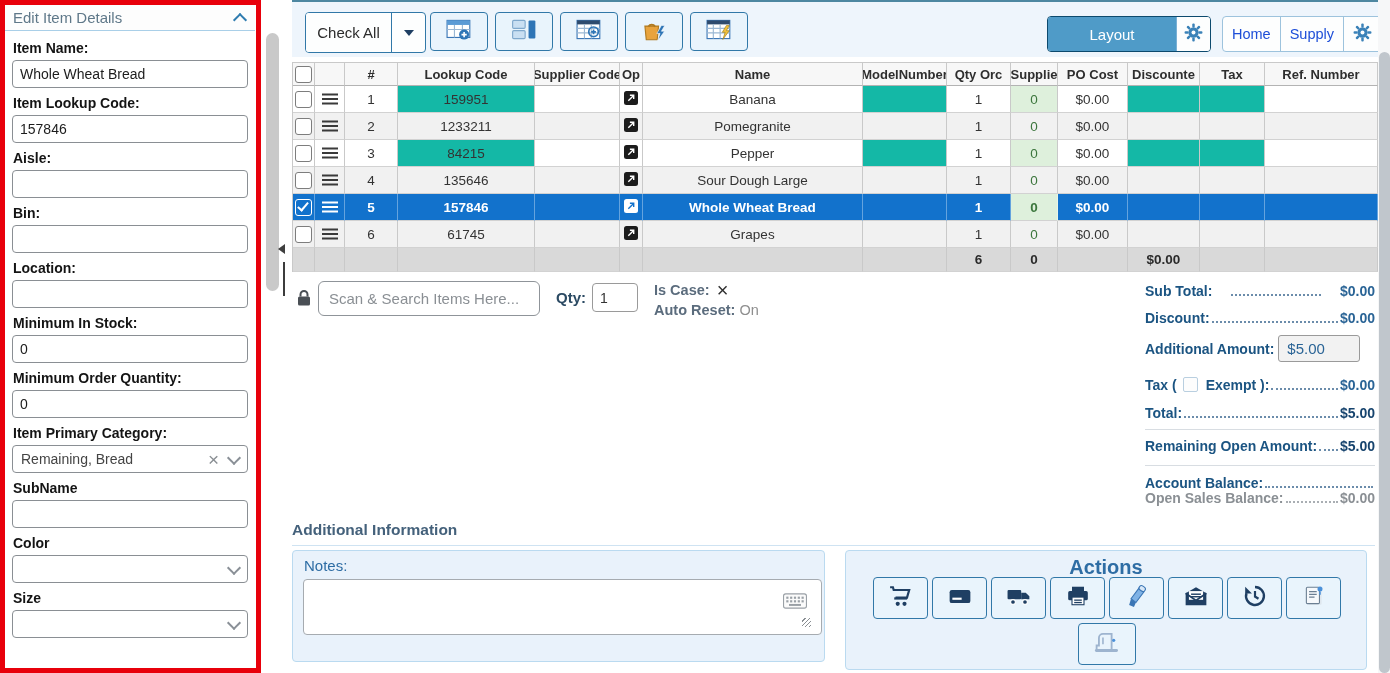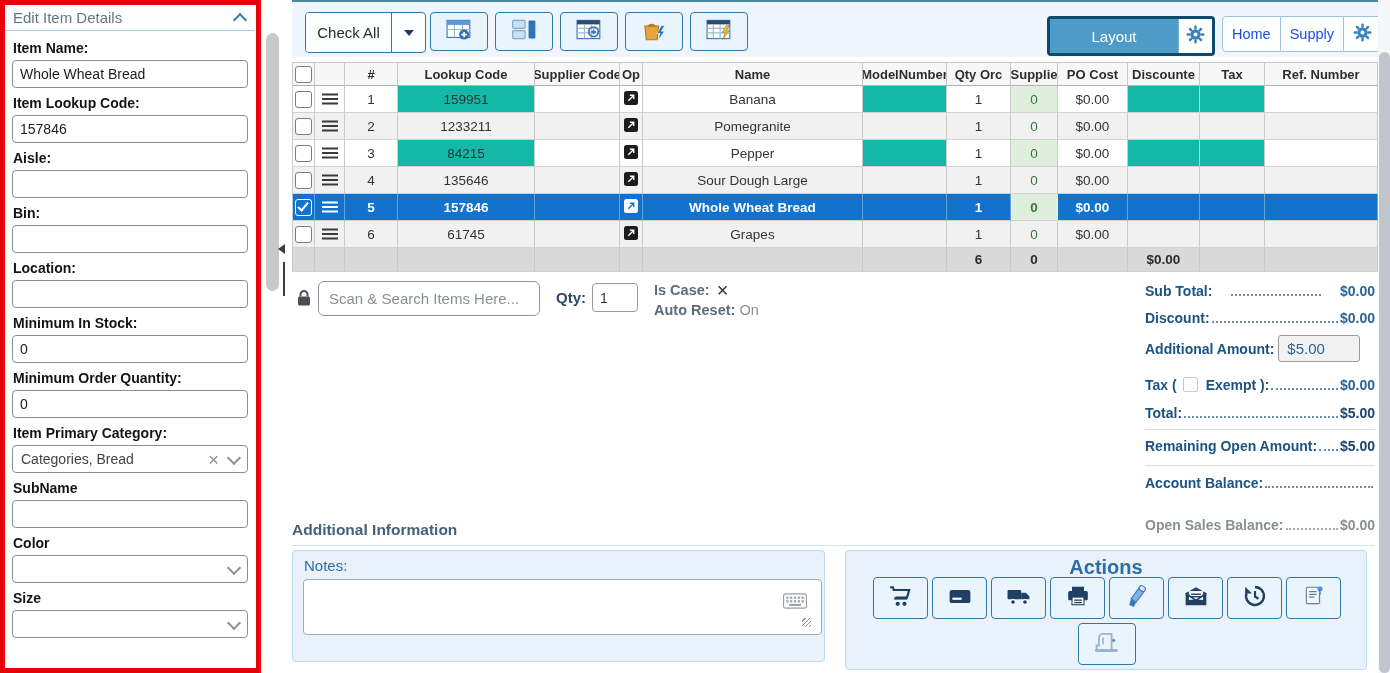--- a/index.html
+++ b/index.html
@@ -32,21 +32,21 @@
   
   .main{position:absolute;left:292px;top:0;width:1086px;height:673px;}
   .toolbar{position:absolute;left:0;top:0;width:1086px;height:57px;background:#eef5fc;border-top:2px solid #4d87a1;box-sizing:border-box;}
   .btn{box-sizing:border-box;border:1px solid #3178a8;border-radius:4px;background:#e9f4fc;cursor:pointer;
        display:flex;align-items:center;justify-content:center;}
   .checkall-group{position:absolute;left:13px;top:10px;height:39px;display:flex;border:1px solid #3178a8;border-radius:4px;background:#fdfefe;overflow:hidden;}
   .checkall-main{width:85px;display:flex;align-items:center;justify-content:center;font-size:15px;color:#2b2b2b;background:#fdfefe;cursor:pointer;}
   .checkall-caret{width:33px;display:flex;align-items:center;justify-content:center;border-left:1px solid #3178a8;cursor:pointer;}
   .caret-down{width:0;height:0;border-left:5px solid transparent;border-right:5px solid transparent;border-top:6px solid #1f3f63;}
   .icon-btn{position:absolute;top:10px;width:58px;height:39px;}
-  .layout-group{position:absolute;left:755px;top:14px;height:34px;display:flex;border-radius:4px;overflow:hidden;border:3px solid #0c4a6e;}
+  .layout-group{position:absolute;left:755px;top:14px;height:34px;display:flex;border-radius:4px;overflow:hidden;border:1px solid #0c4a6e;}
   .layout-btn{width:128px;background:#4f9bc8;color:#fff;font-size:15px;display:flex;align-items:center;justify-content:center;cursor:pointer;}
   .gear-btn{width:33px;background:#fdfefe;display:flex;align-items:center;justify-content:center;cursor:pointer;border-left:1px solid #7ab0d4;}
   .nav-group{position:absolute;left:930px;top:14px;height:34px;display:flex;border:1px solid #9dc3dd;border-radius:4px;background:#fdfefe;overflow:hidden;}
   .nav-btn{display:flex;align-items:center;justify-content:center;font-size:14.5px;color:#1d4ed8;padding:0 9px;cursor:pointer;}
   .nav-sep{width:1px;background:#9dc3dd;}
   
   .grid{position:absolute;left:0;top:62px;width:1086px;border-left:1px solid #c9c9c9;border-top:1px solid #c9c9c9;box-sizing:border-box;}
   .grow{display:flex;width:1085px;}
   .cell{display:flex;align-items:center;justify-content:center;border-right:1px solid #c9c9c9;border-bottom:1px solid #d2d2d2;
         font-size:13.5px;color:#333;overflow:hidden;white-space:nowrap;box-sizing:border-box;height:27px;background:#fff;}
@@ -125,21 +125,21 @@
         <div class="field-label">Bin:</div>
         <input class="tinput" style="">
         <div class="field-label">Location:</div>
         <input class="tinput" style="">
         <div class="field-label">Minimum In Stock:</div>
         <input class="tinput" value="0" style="">
         <div class="field-label">Minimum Order Quantity:</div>
         <input class="tinput" value="0" style="">
         <div class="field-label">Item Primary Category:</div>
         <div class="selectbox">
-          <span class="sel-text">Categories, Bread</span>
+          <span class="sel-text">Remaining, Bread</span>
           <span class="clear-x">×</span>
           <span class="chev down"></span>
         </div>
         <div class="field-label">SubName</div>
         <input class="tinput" style="">
         <div class="field-label">Color</div>
         <div class="selectbox">
           <span class="sel-text"></span>
           <span class="chev down"></span>
         </div>
@@ -500,21 +500,21 @@
         <span class="sum-label">Remaining Open Amount:</span>
         <span class="dots"></span>
         <span class="sum-val strong">$5.00</span>
       </div>
       <div class="sum-divider" style="top:182px;"></div>
       <div class="sum-row" style="top:192px;">
         <span class="sum-label">Account Balance:</span>
         <span class="dots"></span>
         <span class="sum-val"></span>
       </div>
-      <div class="sum-row" style="top:234px;text-align:center;">
+      <div class="sum-row" style="top:207px;text-align:center;">
         <span class="sum-label muted">Open Sales Balance:</span>
         <span class="dots muted"></span>
         <span class="sum-val muted">$0.00</span>
       </div>
     </div>
 
     <div class="addinfo-title">Additional Information</div>
     <div class="addinfo-rule"></div>
 
     <div class="sub-panel notes-panel">

